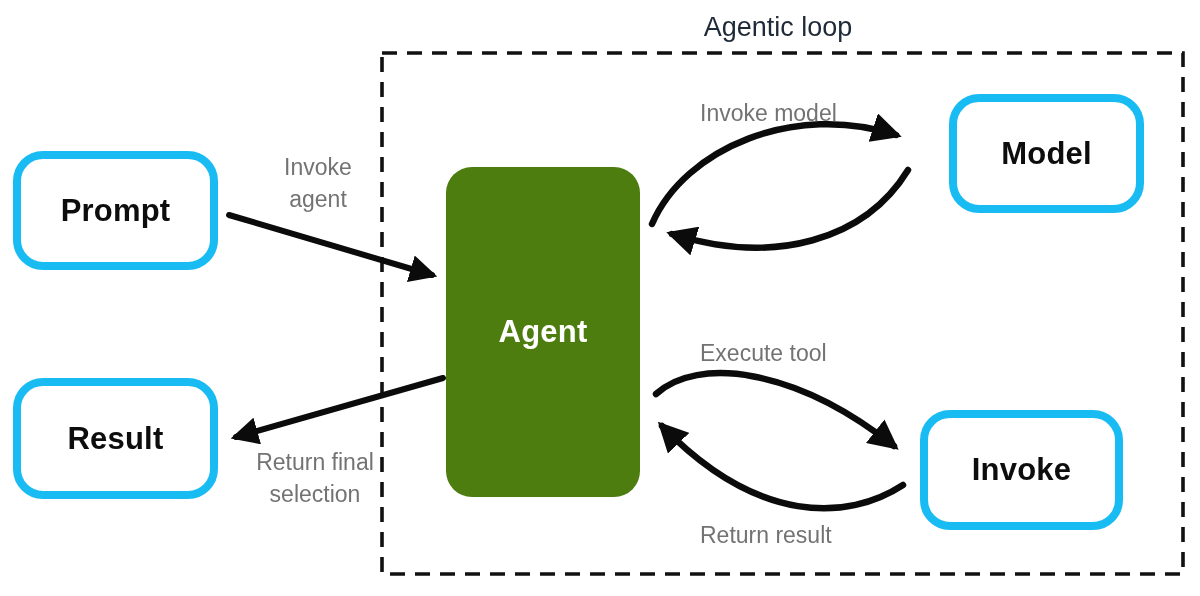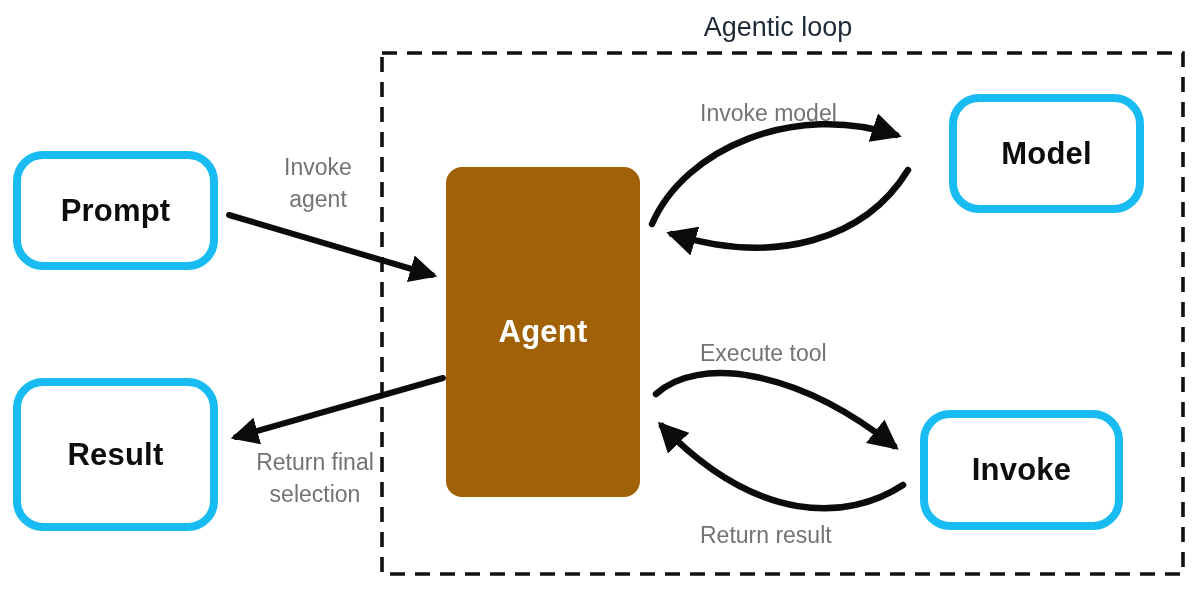--- a/index.html
+++ b/index.html
@@ -32,27 +32,27 @@
     display: flex;
     align-items: center;
     justify-content: center;
     z-index: 2;
     color: #0d0d0d;
     font-weight: 700;
     font-size: 31px;
     letter-spacing: 0.2px;
   }
   .node-filled {
-    background: #a16207;
+    background: #4d7c0f;
     border: none;
-    border-radius: 16px;
+    border-radius: 26px;
     color: #ffffff;
   }
   #node-prompt { left: 13px;  top: 151px; width: 205px; height: 119px; }
-  #node-result { left: 13px;  top: 378px; width: 205px; height: 153px; }
+  #node-result { left: 13px;  top: 378px; width: 205px; height: 121px; }
   #node-agent  { left: 446px; top: 167px; width: 194px; height: 330px; }
   #node-model  { left: 905px; top: 94px;  width: 195px; height: 119px; margin-left: 44px; }
   #node-tools  { left: 920px; top: 410px; width: 203px; height: 120px; }
 
   .diagram-title {
     position: absolute;
     left: 778px;
     top: 12px;
     transform: translateX(-50%);
     font-size: 27px;

